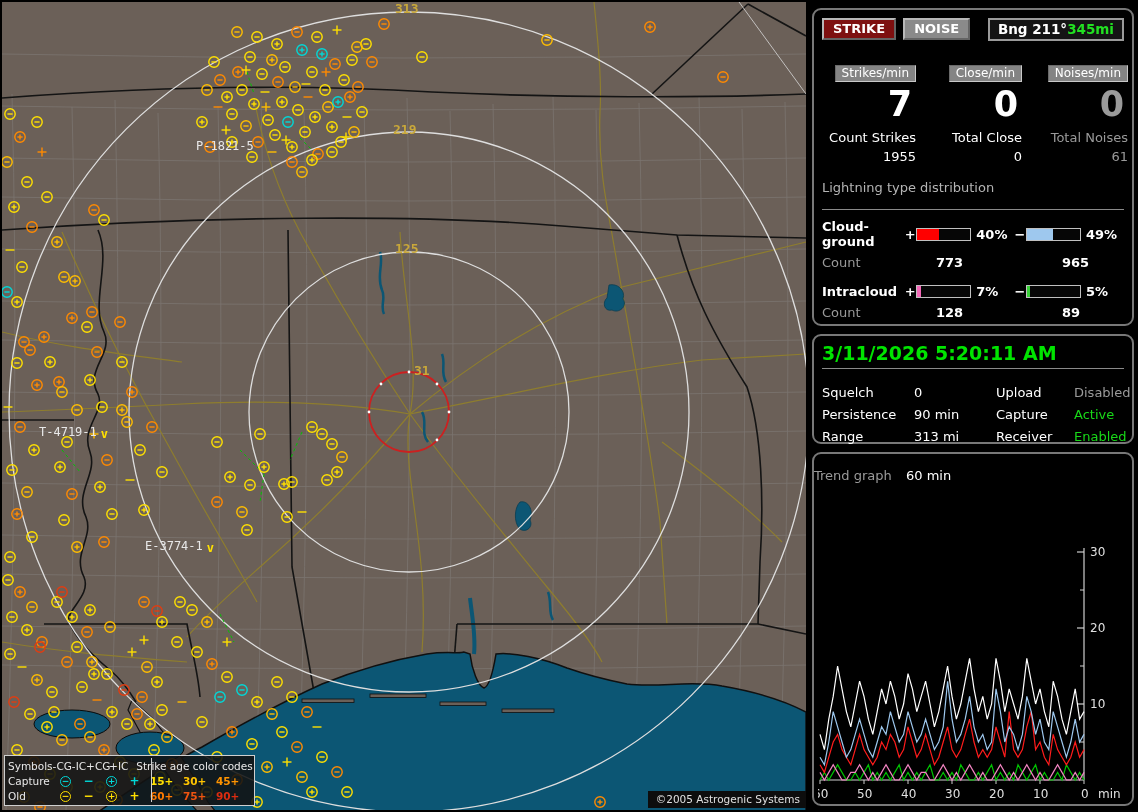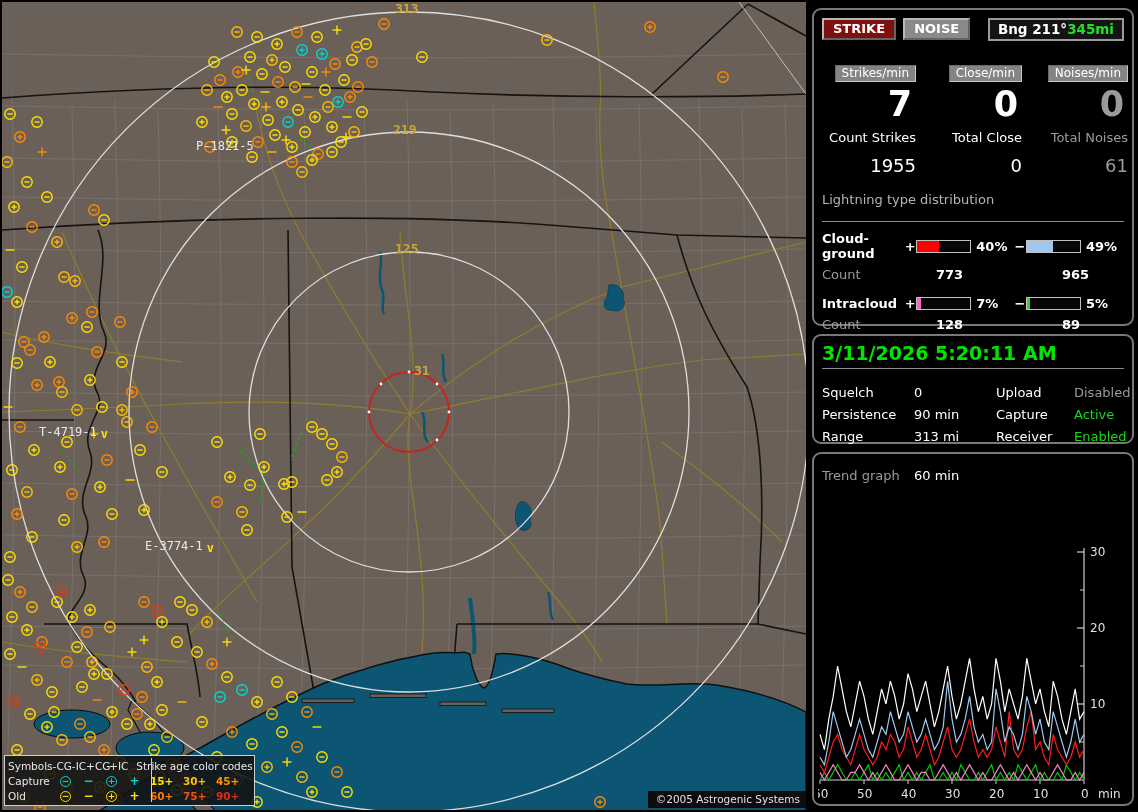--- a/index.html
+++ b/index.html
@@ -30,38 +30,38 @@
   .btn-strike{background:#7e1010;margin:8px 2px 0 8px;}
   .btn-noise{background:#8a8a8a;margin-top:8px;}
   .bng{position:absolute;right:8px;top:8px;background:#141414;border:2px solid #9a9a9a;
     font-weight:bold;font-size:13.5px;padding:1px 8px 2px;}
   .bng .grn{color:#22e022;}
   .ratehead{display:inline-block;background:#848484;color:#fff;font-size:12px;
     padding:0 6px 1px;border:1px solid #c8c8c8;border-left-color:#6a6a6a;border-top-color:#6a6a6a;}
   .ratecols{display:flex;margin-top:22px;justify-content:space-between;}
   .ratecol{width:104px;text-align:right;padding-right:4px;}
   .bignum{font-size:35px;font-weight:bold;line-height:40px;margin:2px 4px 6px 0;}
-  .totlab{font-size:13px;margin-top:4px;} .totval{font-size:18px;margin-top:10px;}
+  .totlab{font-size:13px;margin-top:4px;} .totval{font-size:13px;margin-top:4px;}
   .dim{color:#9a9a9a;} .white{color:#fff;} .green{color:#18d818;}
   .dist-title{color:#b4b4b4;font-size:13px;margin:16px 8px 0;border-bottom:1px solid #8a8a8a;
     padding-bottom:14px;}
   .dist-row{display:flex;align-items:center;margin:9px 8px 0;font-size:13px;}
   .dist-name{width:100px;font-weight:bold;} .dist-sign{width:14px;font-weight:bold;}
   .bar{width:64px;height:11px;border:1px solid #c0c0c0;background:#060606;position:relative;}
   .bar i{display:block;height:100%;}
   .dist-pct{width:46px;font-weight:bold;padding-left:5px;}
   .count-row{display:flex;margin:6px 8px 0;font-size:13px;}
   .count-lab{width:114px;} .count-v1{width:126px;font-weight:bold;} .count-v2{font-weight:bold;}
   .datetime{color:#00e400;font-weight:bold;font-size:19px;margin:6px 8px 0;
     border-bottom:1px solid #8a8a8a;padding-bottom:4px;}
   .stat-grid{display:grid;grid-template-columns:92px 82px 78px auto;margin:16px 8px 0;
     font-size:13px;row-gap:7px;}
   .stat-grid2{display:grid;grid-template-columns:92px 82px 78px auto;margin:10px 8px 0;
     font-size:13px;row-gap:7px;}
-  .trendrow{margin:14px 8px 0;font-size:13px;display:flex;}
+  .trendrow{margin:14px 0 0;font-size:13px;display:flex;}
   .trendrow .dim{width:92px;}
   #chart{position:absolute;left:4px;top:88px;}
 </style>
 </head>
 <body>
 
 <div class="map">
   <svg id="mapsvg" width="804" height="808" viewBox="0 0 804 808">
 
     <rect x="0" y="0" width="804" height="808" fill="#6b6058"></rect>

